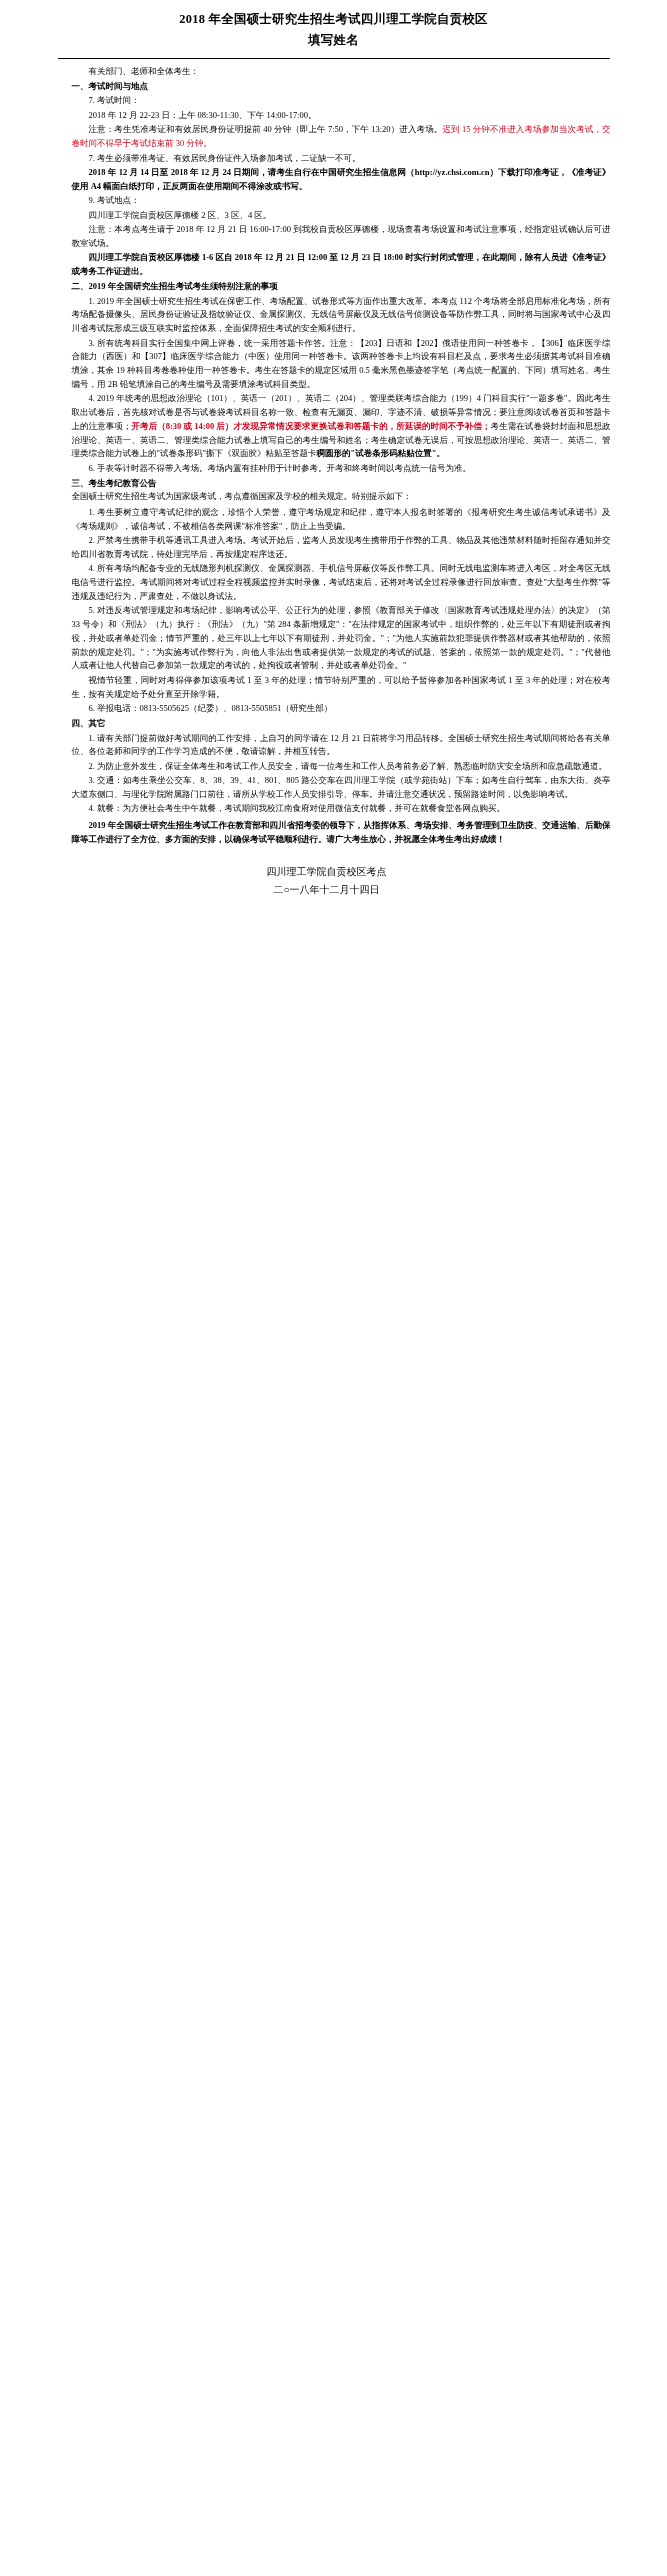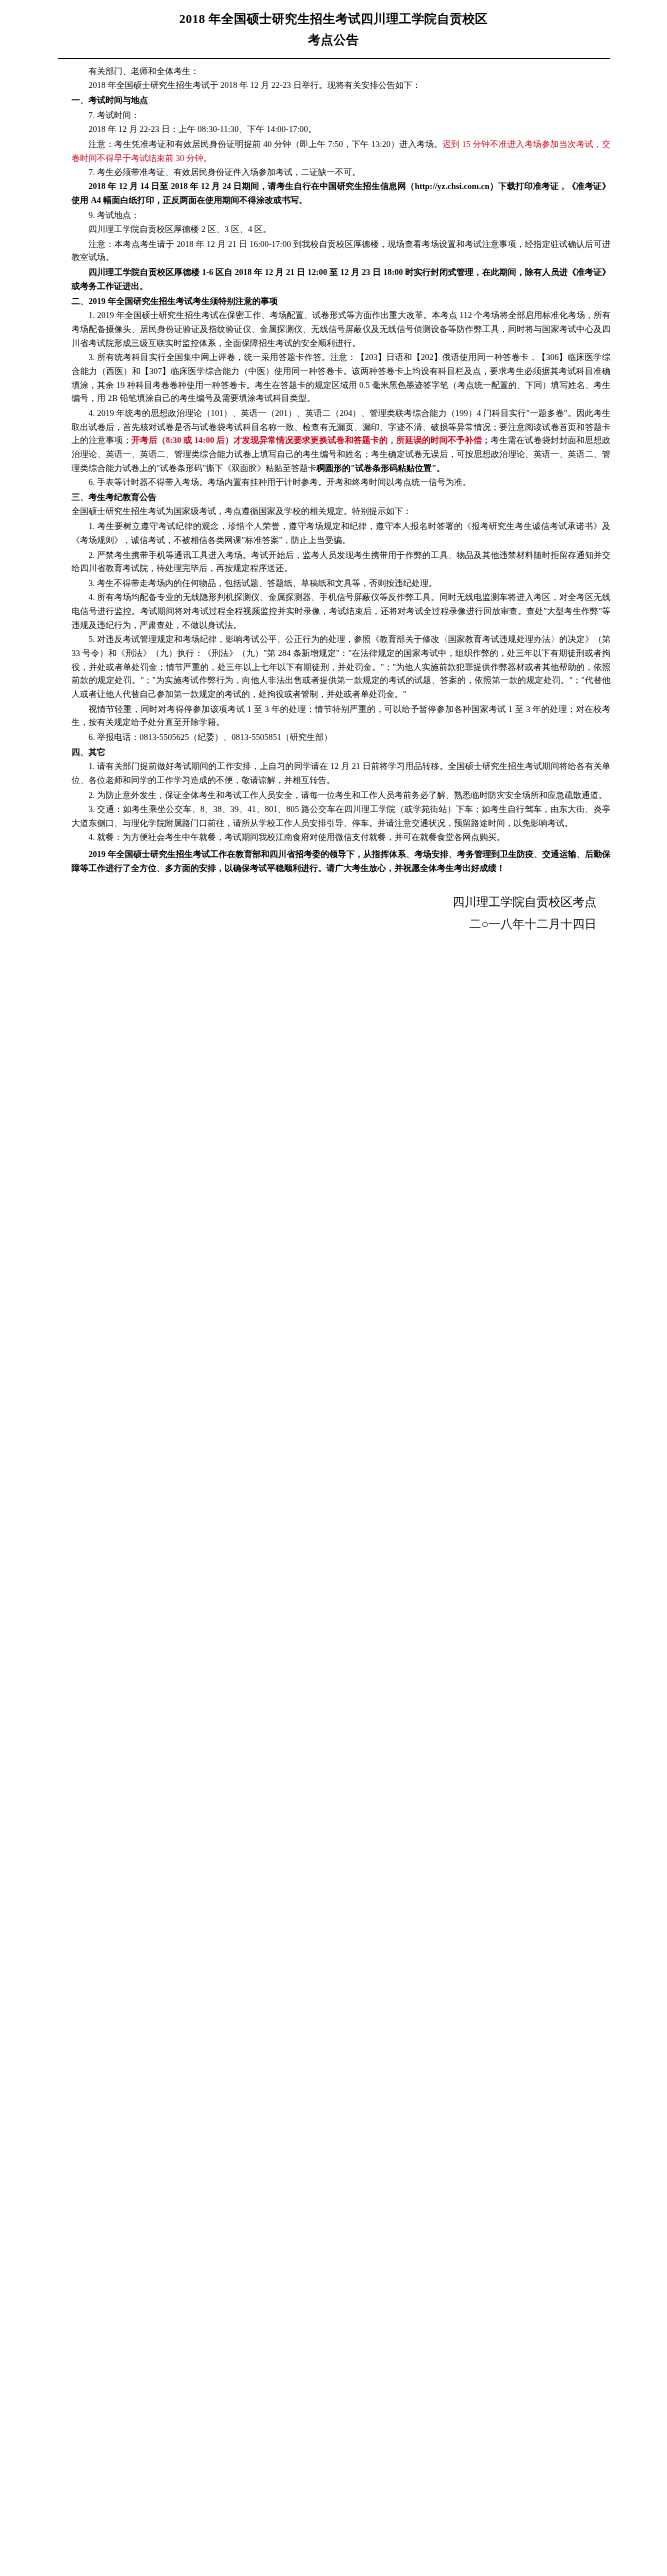--- a/index.html
+++ b/index.html
@@ -66,45 +66,44 @@
     color: #d0021b;
     font-weight: bold;
   }
   .section-head {
     font-weight: bold;
     text-indent: 0;
     margin-top: 1.3px;
   }
   .sign-block {
     padding: 9.1px 52px 2.6px 38px;
-    text-align: right;
-    font-size: 12px;
+    text-align: center;
+    font-size: 10px;
     line-height: 1.8;
   }
   .sign-line {
     display: block;
   }
   .spacer-sm { height: 2.6px; }
   .tail-gap { height: 17px; }
 </style>
 </head>
 <body>
 
 <div class="page">
 
   <div class="title-block">
     <div class="title-line1">2018 年全国硕士研究生招生考试四川理工学院自贡校区</div>
-    <div class="title-line2">考点公告</div>
+    <div class="title-line2">填写姓名</div>
   </div>
   <div class="rule"></div>
 
   <div class="content">
 
     <p class="p-indent">有关部门、老师和全体考生：</p>
-    <p class="p-indent">2018 年全国硕士研究生招生考试于 2018 年 12 月 22-23 日举行。现将有关安排公告如下：</p>
 
     <p class="section-head">一、考试时间与地点</p>
     <p class="p-indent">7. 考试时间：</p>
     <p class="p-indent">2018 年 12 月 22-23 日：上午 08:30-11:30、下午 14:00-17:00。</p>
     <p class="p-indent"><span>注意：考生凭准考证和有效居民身份证明提前 40 分钟（即上午 7:50，下午 13:20）进入考场。</span><span class="red">迟到 15 分钟不准进入考场参加当次考试，交卷时间不得早于考试结束前 30 分钟。</span></p>
     <p class="p-indent">7. 考生必须带准考证、有效居民身份证件入场参加考试，二证缺一不可。</p>
     <p class="p-indent bold">2018 年 12 月 14 日至 2018 年 12 月 24 日期间，请考生自行在中国研究生招生信息网（http://yz.chsi.com.cn）下载打印准考证，《准考证》使用 A4 幅面白纸打印，正反两面在使用期间不得涂改或书写。</p>
     <p class="p-indent">9. 考试地点：</p>
     <p class="p-indent">四川理工学院自贡校区厚德楼 2 区、3 区、4 区。</p>
     <p class="p-indent">注意：本考点考生请于 2018 年 12 月 21 日 16:00-17:00 到我校自贡校区厚德楼，现场查看考场设置和考试注意事项，经指定驻试确认后可进教室试场。</p>
@@ -113,21 +112,20 @@
     <p class="section-head">二、2019 年全国研究生招生考试考生须特别注意的事项</p>
     <p class="p-indent">1. 2019 年全国硕士研究生招生考试在保密工作、考场配置、试卷形式等方面作出重大改革。本考点 112 个考场将全部启用标准化考场，所有考场配备摄像头、居民身份证验证及指纹验证仪、金属探测仪、无线信号屏蔽仪及无线信号侦测设备等防作弊工具，同时将与国家考试中心及四川省考试院形成三级互联实时监控体系，全面保障招生考试的安全顺利进行。</p>
     <p class="p-indent">3. 所有统考科目实行全国集中网上评卷，统一采用答题卡作答。注意：【203】日语和【202】俄语使用同一种答卷卡，【306】临床医学综合能力（西医）和【307】临床医学综合能力（中医）使用同一种答卷卡。该两种答卷卡上均设有科目栏及点，要求考生必须据其考试科目准确填涂，其余 19 种科目考卷卷种使用一种答卷卡。考生在答题卡的规定区域用 0.5 毫米黑色墨迹签字笔（考点统一配置的、下同）填写姓名、考生编号，用 2B 铅笔填涂自己的考生编号及需要填涂考试科目类型。</p>
     <p class="p-indent"><span>4. 2019 年统考的思想政治理论（101）、英语一（201）、英语二（204）、管理类联考综合能力（199）4 门科目实行"一题多卷"。因此考生取出试卷后，首先核对试卷是否与试卷袋考试科目名称一致、检查有无漏页、漏印、字迹不清、破损等异常情况；要注意阅读试卷首页和答题卡上的注意事项；</span><span class="red-bold">开考后（8:30 或 14:00 后）才发现异常情况要求更换试卷和答题卡的，所延误的时间不予补偿；</span><span>考生需在试卷袋封封面和思想政治理论、英语一、英语二、管理类综合能力试卷上填写自己的考生编号和姓名；考生确定试卷无误后，可按思想政治理论、英语一、英语二、管理类综合能力试卷上的"试卷条形码"撕下《双面胶》粘贴至答题卡</span><span class="bold">稠圆形的"试卷条形码粘贴位置"。</span></p>
     <p class="p-indent">6. 手表等计时器不得带入考场。考场内置有挂种用于计时参考。开考和终考时间以考点统一信号为准。</p>
 
     <p class="section-head">三、考生考纪教育公告</p>
     <p class="p-noindent">全国硕士研究生招生考试为国家级考试，考点遵循国家及学校的相关规定。特别提示如下：</p>
     <p class="p-indent">1. 考生要树立遵守考试纪律的观念，珍惜个人荣誉，遵守考场规定和纪律，遵守本人报名时签署的《报考研究生考生诚信考试承诺书》及《考场规则》，诚信考试，不被相信各类网课"标准答案"，防止上当受骗。</p>
     <p class="p-indent">2. 严禁考生携带手机等通讯工具进入考场。考试开始后，监考人员发现考生携带用于作弊的工具、物品及其他违禁材料随时拒留存通知并交给四川省教育考试院，待处理完毕后，再按规定程序送还。</p>
-    <p class="p-indent">3. 考生不得带走考场内的任何物品，包括试题、答题纸、草稿纸和文具等，否则按违纪处理。</p>
     <p class="p-indent">4. 所有考场均配备专业的无线隐形判机探测仪、金属探测器、手机信号屏蔽仪等反作弊工具。同时无线电监测车将进入考区，对全考区无线电信号进行监控。考试期间将对考试过程全程视频监控并实时录像，考试结束后，还将对考试全过程录像进行回放审查。查处"大型考生作弊"等违规及违纪行为，严肃查处，不做以身试法。</p>
     <p class="p-indent">5. 对违反考试管理规定和考场纪律，影响考试公平、公正行为的处理，参照《教育部关于修改〈国家教育考试违规处理办法〉的决定》（第 33 号令）和《刑法》（九）执行：《刑法》（九）"第 284 条新增规定"："在法律规定的国家考试中，组织作弊的，处三年以下有期徒刑或者拘役，并处或者单处罚金；情节严重的，处三年以上七年以下有期徒刑，并处罚金。"；"为他人实施前款犯罪提供作弊器材或者其他帮助的，依照前款的规定处罚。"；"为实施考试作弊行为，向他人非法出售或者提供第一款规定的考试的试题、答案的，依照第一款的规定处罚。"；"代替他人或者让他人代替自己参加第一款规定的考试的，处拘役或者管制，并处或者单处罚金。"</p>
     <p class="p-indent">视情节轻重，同时对考得停参加该项考试 1 至 3 年的处理；情节特别严重的，可以给予暂停参加各种国家考试 1 至 3 年的处理；对在校考生，按有关规定给予处分直至开除学籍。</p>
     <p class="p-indent">6. 举报电话：0813-5505625（纪委）、0813-5505851（研究生部）</p>
 
     <p class="section-head">四、其它</p>
     <p class="p-indent">1. 请有关部门提前做好考试期间的工作安排，上自习的同学请在 12 月 21 日前将学习用品转移。全国硕士研究生招生考试期间将给各有关单位、各位老师和同学的工作学习造成的不便，敬请谅解，并相互转告。</p>
     <p class="p-indent">2. 为防止意外发生，保证全体考生和考试工作人员安全，请每一位考生和工作人员考前务必了解、熟悉临时防灾安全场所和应急疏散通道。</p>
     <p class="p-indent">3. 交通：如考生乘坐公交车、8、38、39、41、801、805 路公交车在四川理工学院（或学苑街站）下车；如考生自行驾车，由东大街、炎亭大道东侧口、与理化学院附属路门口前往，请所从学校工作人员安排引导、停车。并请注意交通状况，预留路途时间，以免影响考试。</p>
     <p class="p-indent">4. 就餐：为方便社会考生中午就餐，考试期间我校江南食府对使用微信支付就餐，并可在就餐食堂各网点购买。</p>

